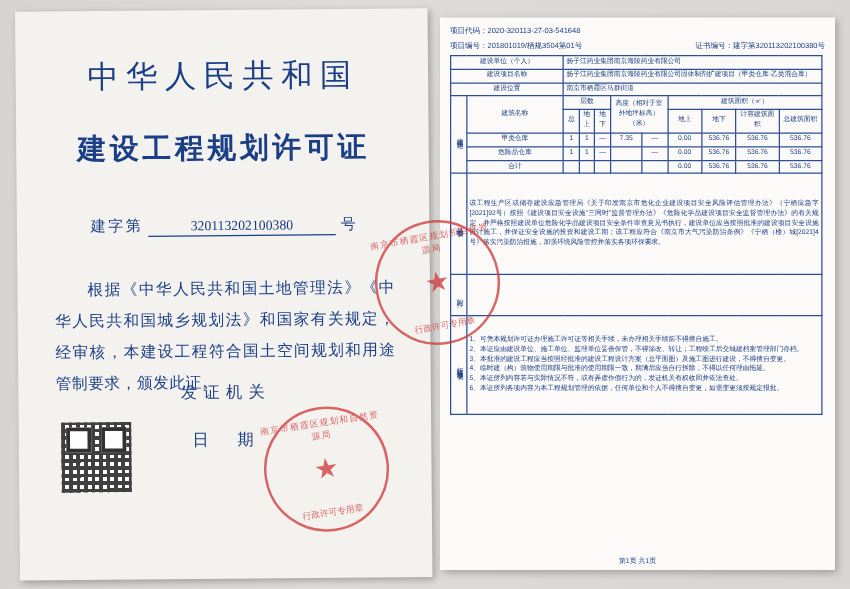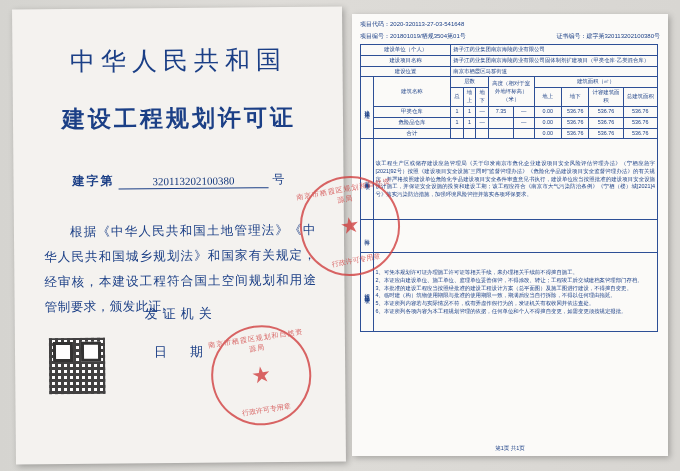--- a/index.html
+++ b/index.html
@@ -31,21 +31,21 @@
     margin-top:26px;font-family:"Liberation Serif",serif;font-weight:400;
   }
   .l-title2{
     text-align:center;color:#1b3f86;font-size:23px;letter-spacing:3px;
     margin-top:26px;font-weight:700;
   }
   .l-numline{
     margin-top:38px;display:flex;align-items:flex-end;justify-content:center;
     font-size:12px;color:#1b3f86;
   }
-  .l-numline .lbl{letter-spacing:2px;margin-right:4px;font-weight:bold;}
+  .l-numline .lbl{letter-spacing:2px;margin-right:4px;}
   .l-numline .val{
     border-bottom:1px solid #1b3f86;min-width:150px;text-align:center;
     font-size:11px;padding-bottom:1px;color:#173a7d;
   }
   .l-numline .suffix{margin-left:4px;letter-spacing:2px;}
   .l-body{
     margin:30px 18px 0 18px;color:#1b3f86;font-size:12.5px;line-height:25px;
     text-align:justify;letter-spacing:0.5px;
   }
   .l-body .indent{text-indent:26px;display:block;}

